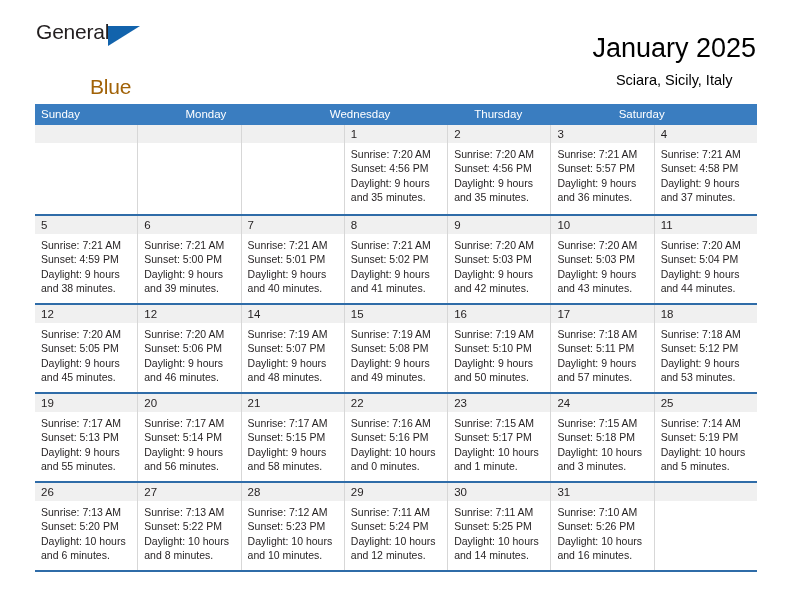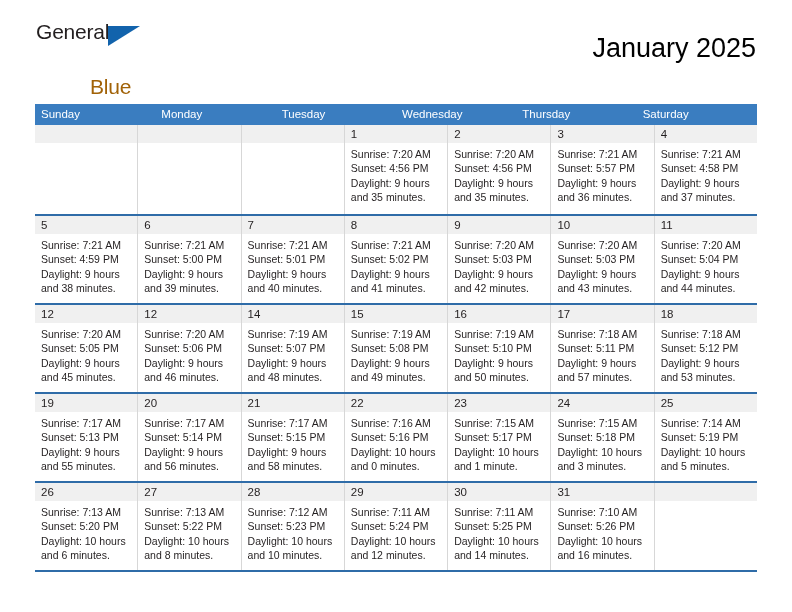--- a/index.html
+++ b/index.html
@@ -161,29 +161,29 @@
   <div class="header">
 
     <div class="logo">
       <span class="logo-general">General</span>
       <span class="logo-tri"></span>
       <span class="logo-blue">Blue</span>
     </div>
 
     <div class="title-block">
       <div class="cal-title">January 2025</div>
+      <div class="cal-subtitle">Sciara, Sicily, Italy</div>
     </div>
 
   </div>
 
   <div class="calendar">
     <div class="dow-row" id="dow-row">
         <div class="dow">Sunday</div>
         <div class="dow">Monday</div>
-        <div class="dow">Tuesday</div>
         <div class="dow">Wednesday</div>
         <div class="dow">Thursday</div>
         <div class="dow">Saturday</div>
       </div>
     <div id="weeks-container">
         <div class="week">
           <div class="cell empty">
             <div class="daynum"></div>
             <div class="lines">
               <div></div>

